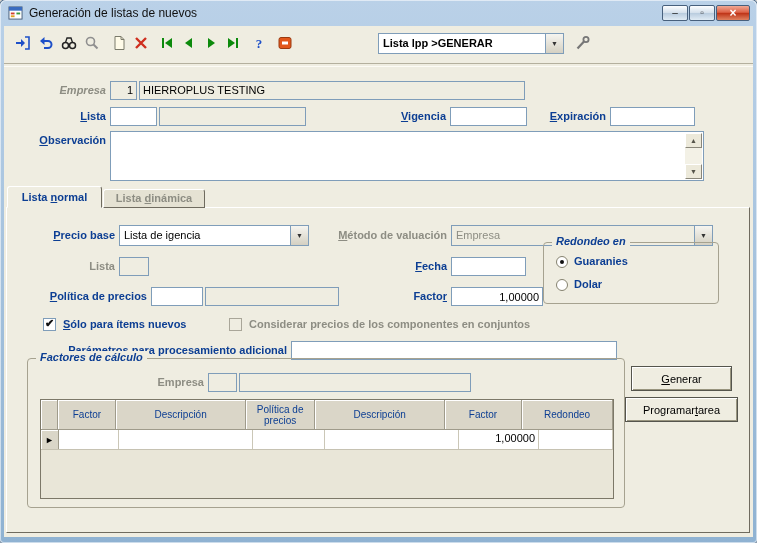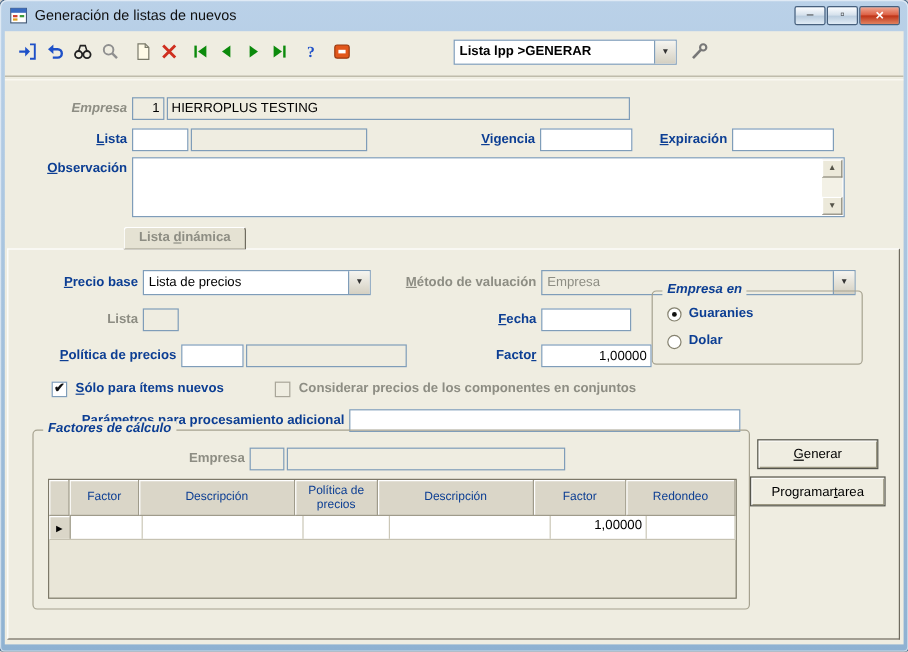--- a/index.html
+++ b/index.html
@@ -182,42 +182,43 @@
     <input class="fld" style="left: 606px; top: 81px; width: 85px;" value="">
 
     <span class="lbl" style="left:30px;width:72px;top:108px;"><u>O</u>bservación</span>
     <div class="ta" style="left:106px;top:105px;width:594px;height:50px;">
       <div class="vscroll">
         <span class="sb" style="top:0;">▲</span>
         <span class="sb" style="bottom:0;">▼</span>
       </div>
     </div>
 
+    <div class="tab" style="left:3px;top:160px;width:95px;height:22px;padding-top:4px;z-index:2;">Lista <u>n</u>ormal</div>
     <div class="tab inactive" style="left:99px;top:163px;width:102px;height:19px;padding-top:2px;z-index:2;">Lista <u>d</u>inámica</div>
 
     <div class="tab-panel" style="left:2px;top:181px;width:744px;height:326px;">
 
       <span class="lbl" style="left:24px;width:84px;top:21px;"><u>P</u>recio base</span>
       <div class="combo" style="left:112px;top:17px;width:190px;">
-        <span class="ct">Lista de precios</span>
+        <span class="ct">Lista de igencia</span>
         <span class="cbtn">▼</span>
       </div>
       <span class="lbl dis" style="left:318px;width:122px;top:21px;"><u>M</u>étodo de valuación</span>
       <div class="combo dis" style="left:444px;top:17px;width:262px;">
         <span class="ct">Empresa</span>
         <span class="cbtn">▼</span>
       </div>
 
       <span class="lbl dis" style="left:66px;width:42px;top:52px;">Lista</span>
       <div class="fld dis" style="left:112px;top:49px;width:30px;"></div>
       <span class="lbl" style="left:398px;width:42px;top:52px;"><u>F</u>echa</span>
       <input class="fld" style="left: 444px; top: 49px; width: 75px;" value="">
 
       <div class="group" style="left:536px;top:34px;width:176px;height:62px;">
-        <span class="group-title">Empresa en</span>
+        <span class="group-title">Redondeo en</span>
         <span class="radio on" style="left:12px;top:13px;"></span>
         <span class="lbl" style="left:30px;top:12px;width:70px;text-align:left;">Guaranies</span>
         <span class="radio" style="left:12px;top:36px;"></span>
         <span class="lbl" style="left:30px;top:35px;width:70px;text-align:left;">Dolar</span>
       </div>
 
       <span class="lbl" style="left:16px;width:124px;top:82px;"><u>P</u>olítica de precios</span>
       <input class="fld" style="left: 144px; top: 79px; width: 52px;" value="">
       <div class="fld dis" style="left:198px;top:79px;width:134px;"></div>
       <span class="lbl" style="left:398px;width:42px;top:82px;">Facto<u>r</u></span>

